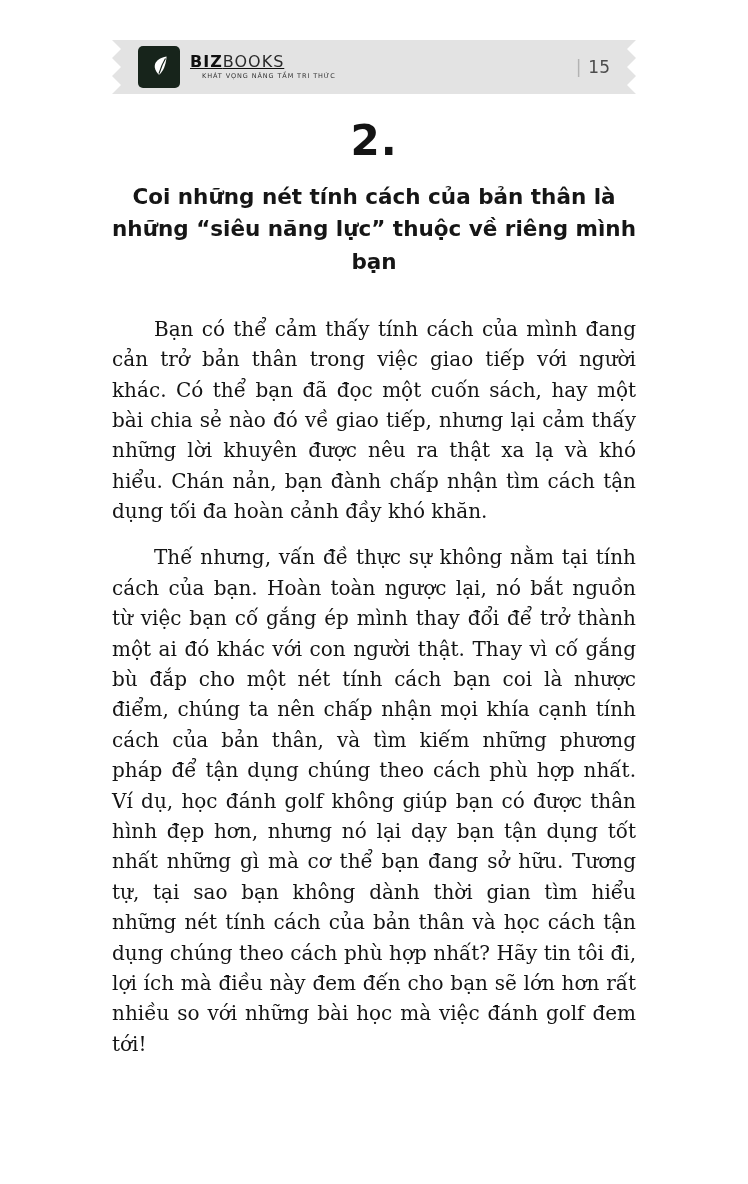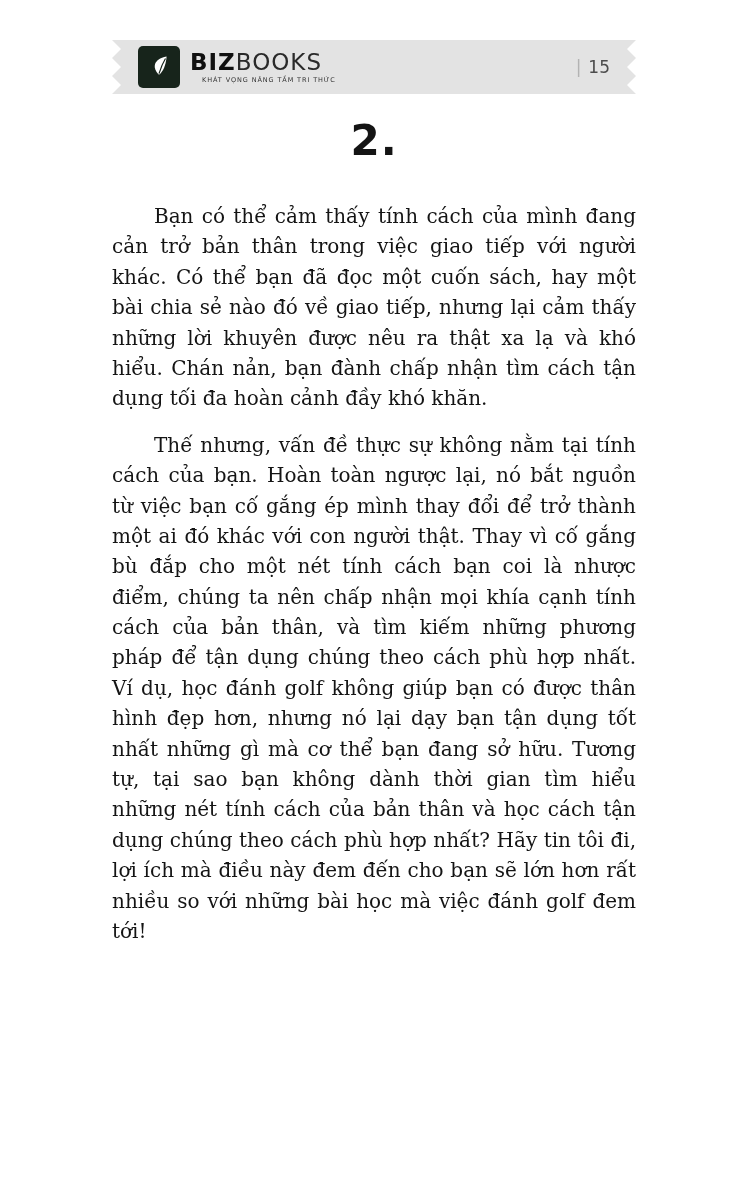--- a/index.html
+++ b/index.html
@@ -37,21 +37,21 @@
     );
   }
   .logo-box {
     width: 42px; height: 42px;
     background: #17241b;
     border-radius: 5px;
     display: flex; align-items: center; justify-content: center;
     flex: 0 0 auto;
   }
   .brand-block { margin-left: 10px; font-family: "DejaVu Sans", sans-serif; line-height: 1.05; }
-  .brand-name { font-size: 23px; letter-spacing: 1px; color: #101010; white-space: nowrap; }
+  .brand-name { font-size: 16px; letter-spacing: 1px; color: #101010; white-space: nowrap; text-decoration: underline; }
   .brand-biz  { font-weight: bold; }
   .brand-books{ font-weight: normal; color: #2a2a2a; }
   .brand-tagline {
     font-size: 6.5px; letter-spacing: 0.9px; color: #333;
     margin-top: 3px; white-space: nowrap; padding-left: 12px;
   }
   .page-num {
     margin-left: auto;
     font-family: "DejaVu Sans", sans-serif;
     font-size: 17px; color: #4c4c4c;
@@ -117,20 +117,21 @@
       </div>
       <div class="brand-tagline">KHÁT VỌNG NÂNG TẦM TRI THỨC</div>
     </div>
     <div class="page-num">
       <span class="sep">|</span><span>15</span>
     </div>
   </div>
 
   <div class="content">
     <div class="chapter-number">2.</div>
+    <div class="chapter-title">Coi những nét tính cách của bản thân là những “siêu năng lực” thuộc về riêng mình bạn</div>
 
     <div class="body-text">
       <p>Bạn có thể cảm thấy tính cách của mình đang cản trở bản thân trong việc giao tiếp với người khác. Có thể bạn đã đọc một cuốn sách, hay một bài chia sẻ nào đó về giao tiếp, nhưng lại cảm thấy những lời khuyên được nêu ra thật xa lạ và khó hiểu. Chán nản, bạn đành chấp nhận tìm cách tận dụng tối đa hoàn cảnh đầy khó khăn.</p>
       <p>Thế nhưng, vấn đề thực sự không nằm tại tính cách của bạn. Hoàn toàn ngược lại, nó bắt nguồn từ việc bạn cố gắng ép mình thay đổi để trở thành một ai đó khác với con người thật. Thay vì cố gắng bù đắp cho một nét tính cách bạn coi là nhược điểm, chúng ta nên chấp nhận mọi khía cạnh tính cách của bản thân, và tìm kiếm những phương pháp để tận dụng chúng theo cách phù hợp nhất. Ví dụ, học đánh golf không giúp bạn có được thân hình đẹp hơn, nhưng nó lại dạy bạn tận dụng tốt nhất những gì mà cơ thể bạn đang sở hữu. Tương tự, tại sao bạn không dành thời gian tìm hiểu những nét tính cách của bản thân và học cách tận dụng chúng theo cách phù hợp nhất? Hãy tin tôi đi, lợi ích mà điều này đem đến cho bạn sẽ lớn hơn rất nhiều so với những bài học mà việc đánh golf đem tới!</p>
     </div>
   </div>
 
 </div>
 
 </body></html>

